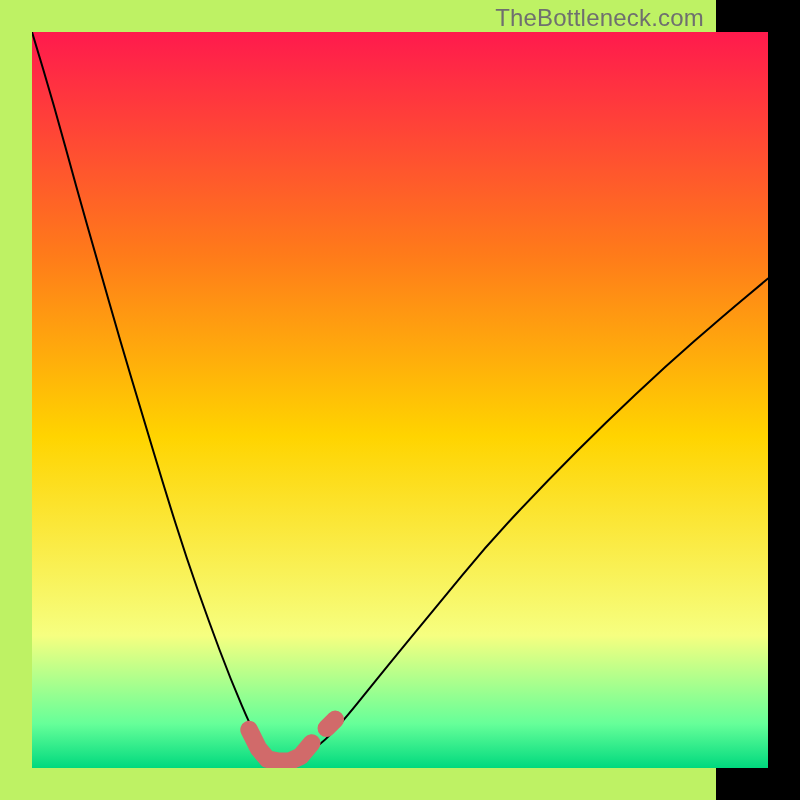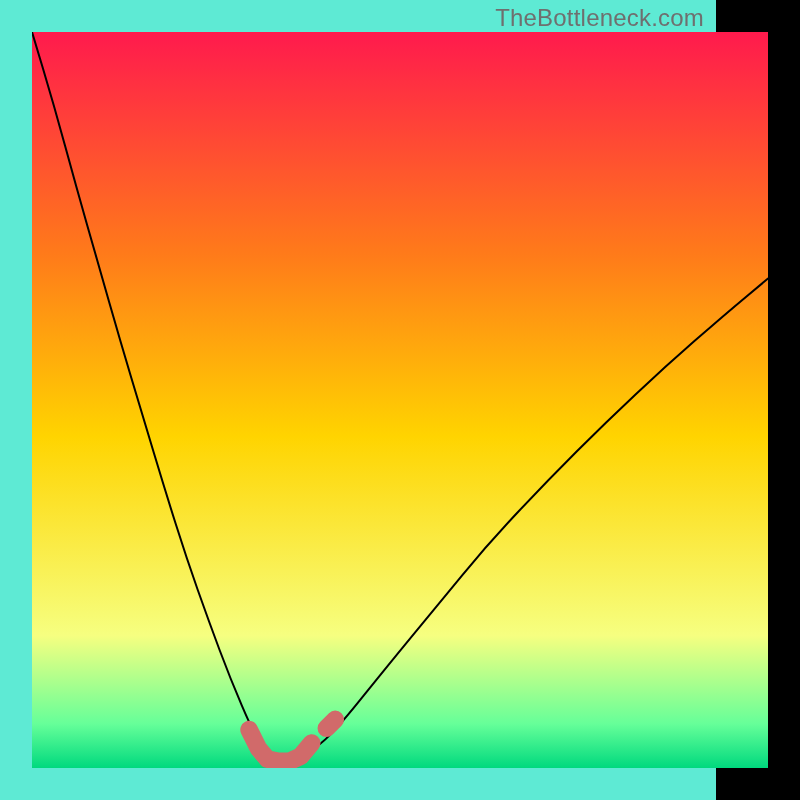--- a/index.html
+++ b/index.html
@@ -10,21 +10,21 @@
     overflow: hidden;
     background: #000;
     font-family: Arial, Helvetica, sans-serif;
   }
   .frame {
     position: absolute;
     left: 0;
     top: 0;
     width: 716px;
     height: 800px;
-    background: #5eead4;
+    background: #bef264;
   }
   .watermark {
     position: absolute;
     top: 4px;
     right: 12px;
     color: #6f6f6f;
     font-size: 24px;
     font-weight: 400;
     letter-spacing: 0.2px;
     z-index: 10;

